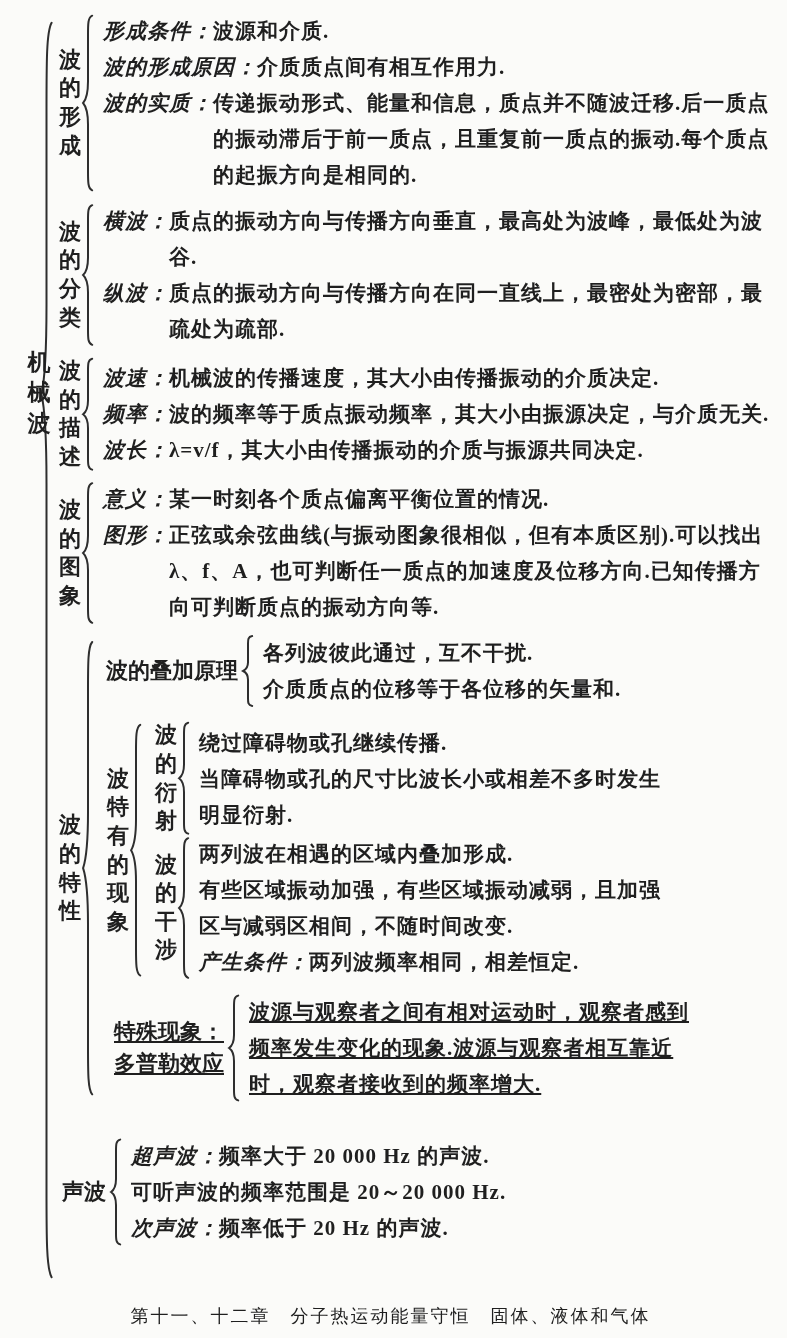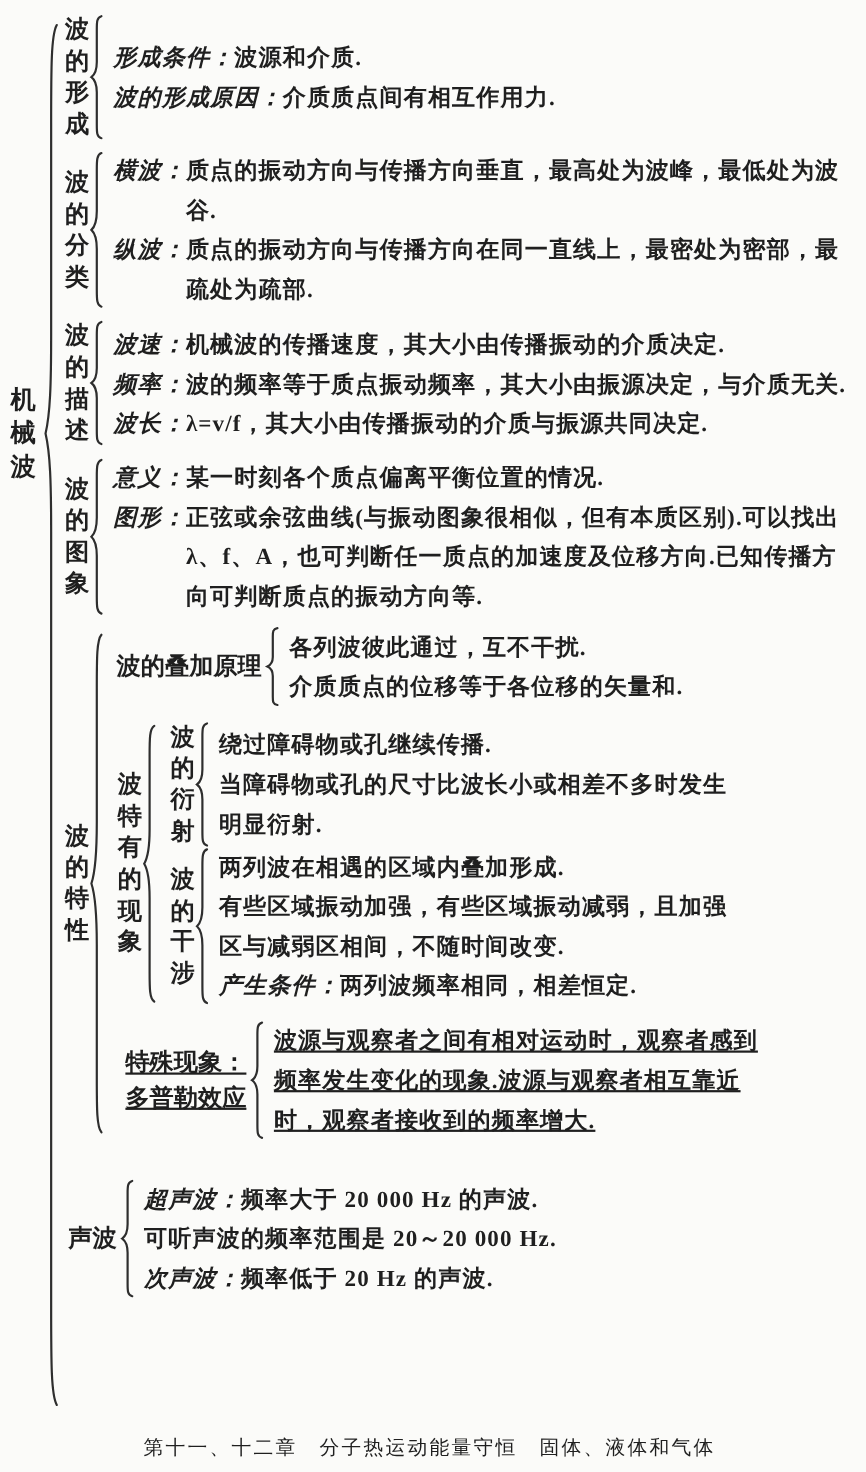--- a/index.html
+++ b/index.html
@@ -8,21 +8,21 @@
     background: #fbfbf9;
     color: #1f1f1f;
     font-family: "Liberation Serif", "DejaVu Serif", serif;
     font-weight: 600;
   }
   .page { width: 100%; height: 100%; padding: 10px 14px 6px 8px; display: flex; flex-direction: column; }
 
   .tree { flex: 1; display: flex; align-items: stretch; }
   .root-col { width: 30px; flex: none; position: relative; }
   .root-label {
-    position: absolute; top: 30%; left: 0; transform: translateY(-50%);
+    position: absolute; top: 30%; left: 18px; transform: translateY(-50%);
     width: 26px; text-align: center; word-break: break-all;
     font-size: 23px; line-height: 1.32; font-weight: 700; letter-spacing: 0;
   }
   .brace { width: 14px; flex: none; align-self: stretch; }
   .brace svg { width: 100%; height: 100%; display: block; }
   .root-brace { width: 17px; }
 
   .sections { flex: 1; display: flex; flex-direction: column; gap: 10px; padding: 3px 0; }
 
   .branch { display: flex; align-items: stretch; min-height: 0; }
@@ -80,20 +80,24 @@
             </svg>
           </div>
         <div class="content">
           <div class="item">
               <span class="head">形成条件：</span>
               <span class="body">波源和介质.</span>
             </div>
           <div class="item">
               <span class="head">波的形成原因：</span>
               <span class="body">介质质点间有相互作用力.</span>
+            </div>
+          <div class="item">
+              <span class="head">波的实质：</span>
+              <span class="body">传递振动形式、能量和信息，质点并不随波迁移.后一质点的振动滞后于前一质点，且重复前一质点的振动.每个质点的起振方向是相同的.</span>
             </div>
         </div>
       </div>
 
       <div class="branch">
         <div class="labelcol">
             <div class="vlabel">波的分类</div>
           </div>
         <div class="brace">
             <svg viewBox="0 0 20 100" preserveAspectRatio="none">

